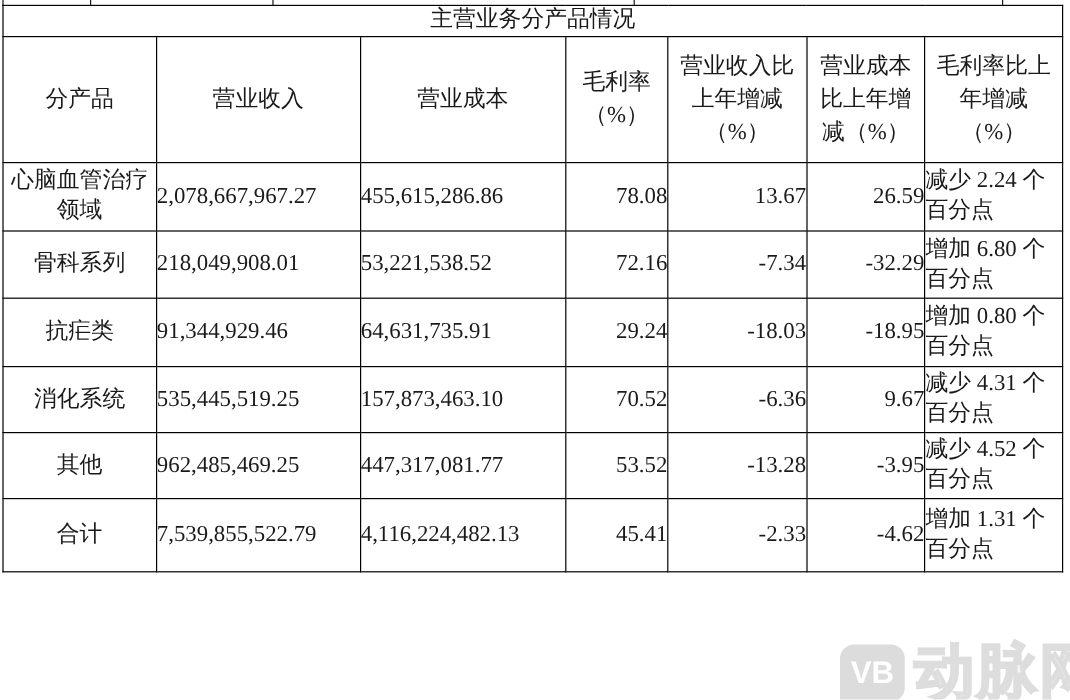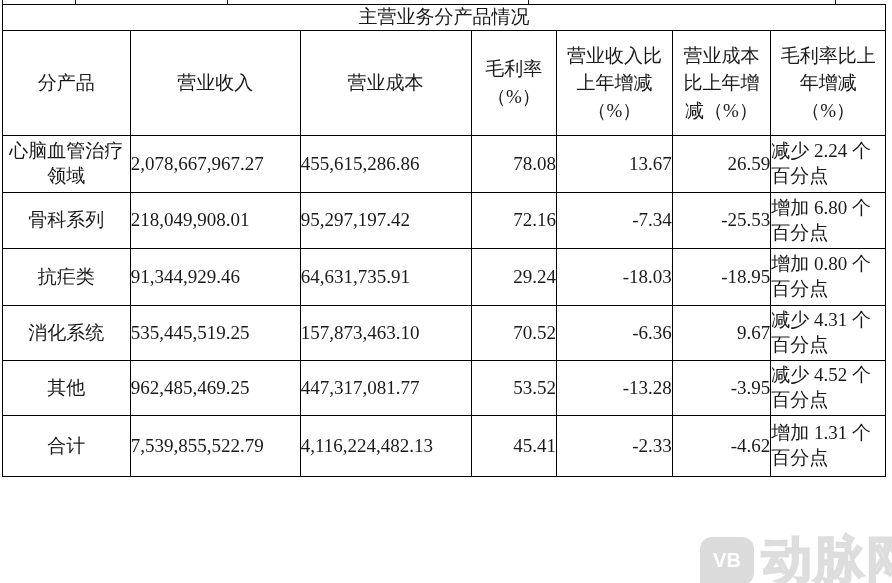--- a/index.html
+++ b/index.html
@@ -81,21 +81,21 @@
     white-space: nowrap;
   }
   .wm-badge {
     width: 54px;
     height: 48px;
     background: #bfbfbf;
     border-radius: 12px 12px 12px 2px;
     color: #ffffff;
     font-family: "Liberation Sans", sans-serif;
     font-weight: bold;
-    font-size: 20px;
+    font-size: 26px;
     display: flex;
     align-items: center;
     justify-content: center;
   }
   .wm-text {
     font-family: "Liberation Sans", sans-serif;
     font-weight: bold;
     font-size: 50px;
     letter-spacing: 2px;
     color: rgba(191,191,191,0.25);
@@ -149,24 +149,24 @@
           <td class="c2">2,078,667,967.27</td>
           <td class="c3">455,615,286.86</td>
           <td class="c4">78.08</td>
           <td class="c5">13.67</td>
           <td class="c6">26.59</td>
           <td class="c7">减少 2.24 个百分点</td>
         </tr>
         <tr class="r1">
           <td class="c1">骨科系列</td>
           <td class="c2">218,049,908.01</td>
-          <td class="c3">95,297,197.42</td>
+          <td class="c3">53,221,538.52</td>
           <td class="c4">72.16</td>
           <td class="c5">-7.34</td>
-          <td class="c6">-25.53</td>
+          <td class="c6">-32.29</td>
           <td class="c7">增加 6.80 个百分点</td>
         </tr>
         <tr class="r2">
           <td class="c1">抗疟类</td>
           <td class="c2">91,344,929.46</td>
           <td class="c3">64,631,735.91</td>
           <td class="c4">29.24</td>
           <td class="c5">-18.03</td>
           <td class="c6">-18.95</td>
           <td class="c7">增加 0.80 个百分点</td>

